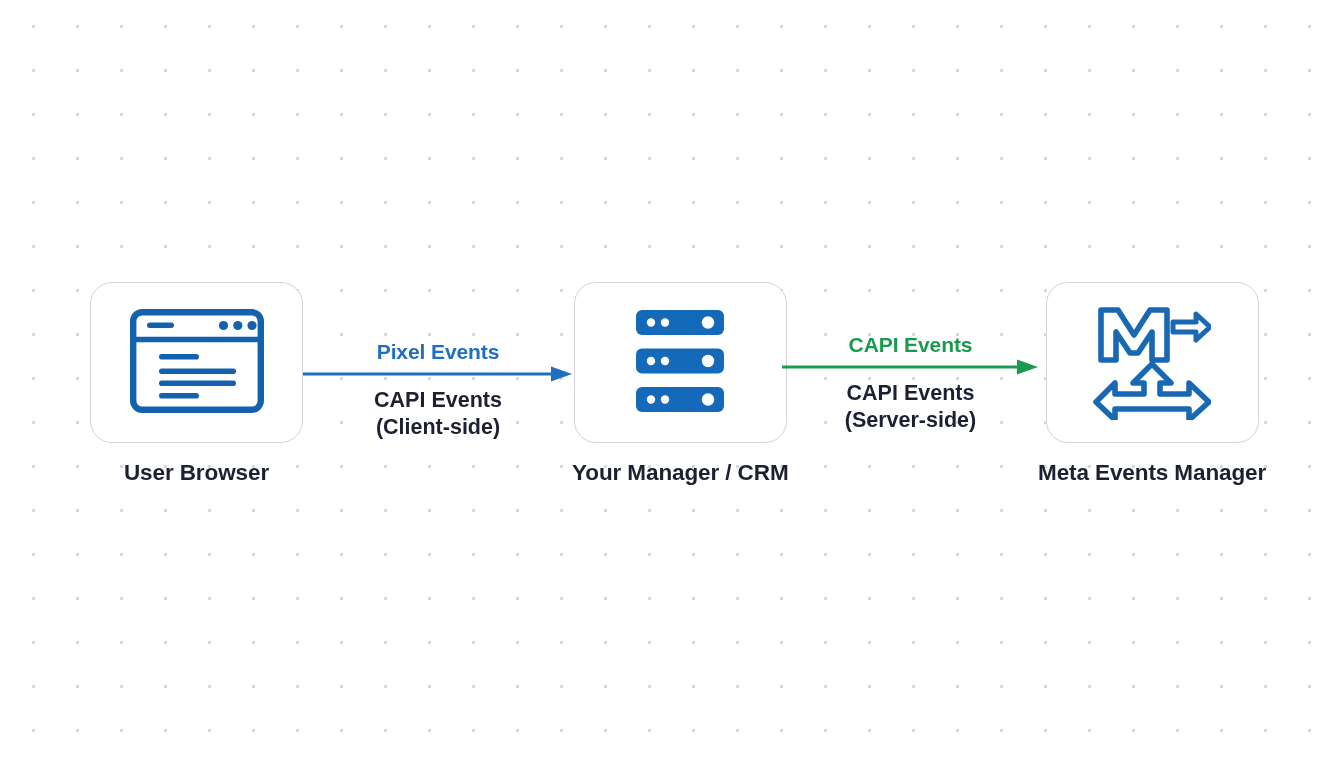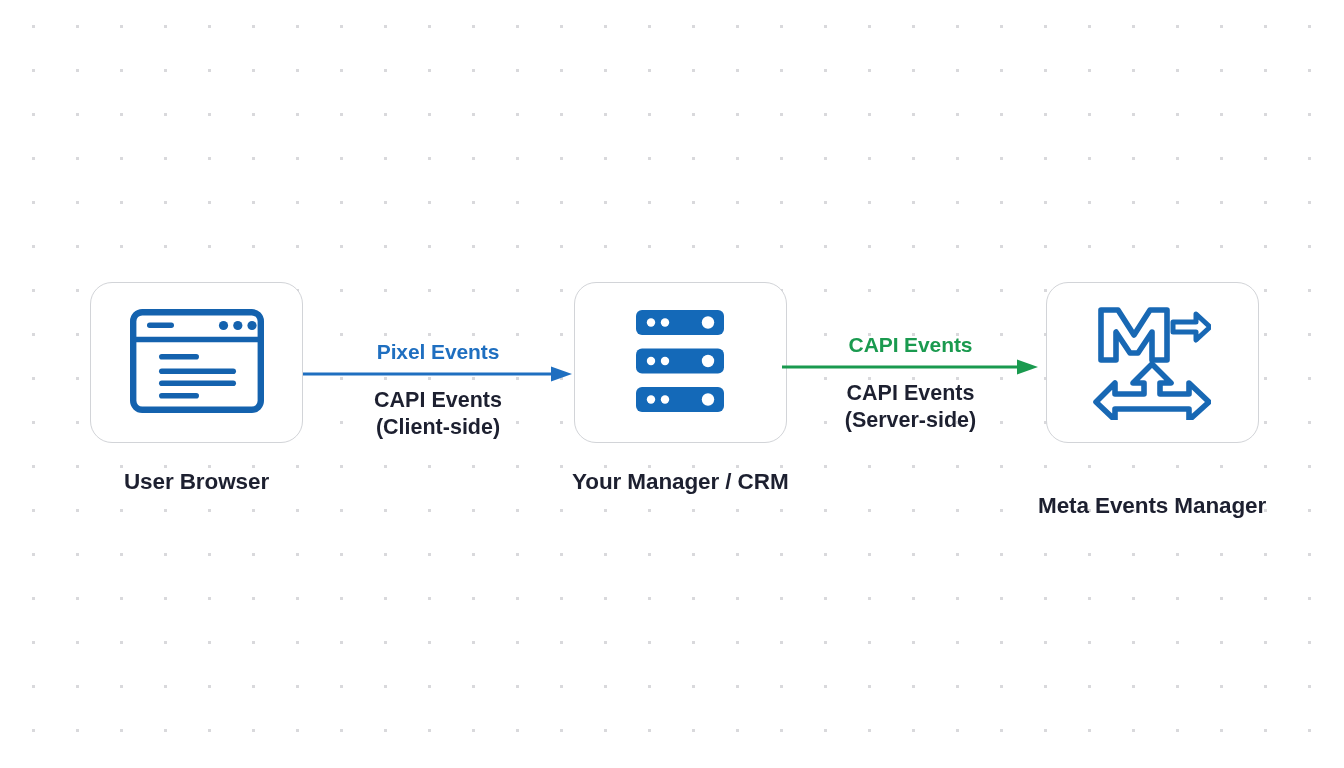--- a/index.html
+++ b/index.html
@@ -38,32 +38,32 @@
     height: 161px;
     box-sizing: border-box;
     background: #ffffff;
     border: 1.6px solid #d2d4d8;
     border-radius: 22px;
     display: flex;
     align-items: center;
     justify-content: center;
   }
   .node-label {
-    margin-top: 26px;
+    margin-top: 17px;
     font-size: 22.5px;
     font-weight: bold;
     color: #1d2030;
     letter-spacing: -0.1px;
     white-space: nowrap;
     text-align: center;
   }
 
   #node-browser { left: 90px;   top: 282px; }
   #node-server  { left: 572px;  top: 282px; }
-  #node-meta    { left: 1038px; top: 282px; gap: 24px; }
+  #node-meta    { left: 1038px; top: 282px; }
 
   
   .connector {
     position: absolute;
     display: flex;
     flex-direction: column;
     align-items: center;
   }
   #connector-pixel { left: 303px; top: 332px; width: 270px; margin-top: 7px; }
   #connector-capi  { left: 782px; top: 332px; width: 257px; }

